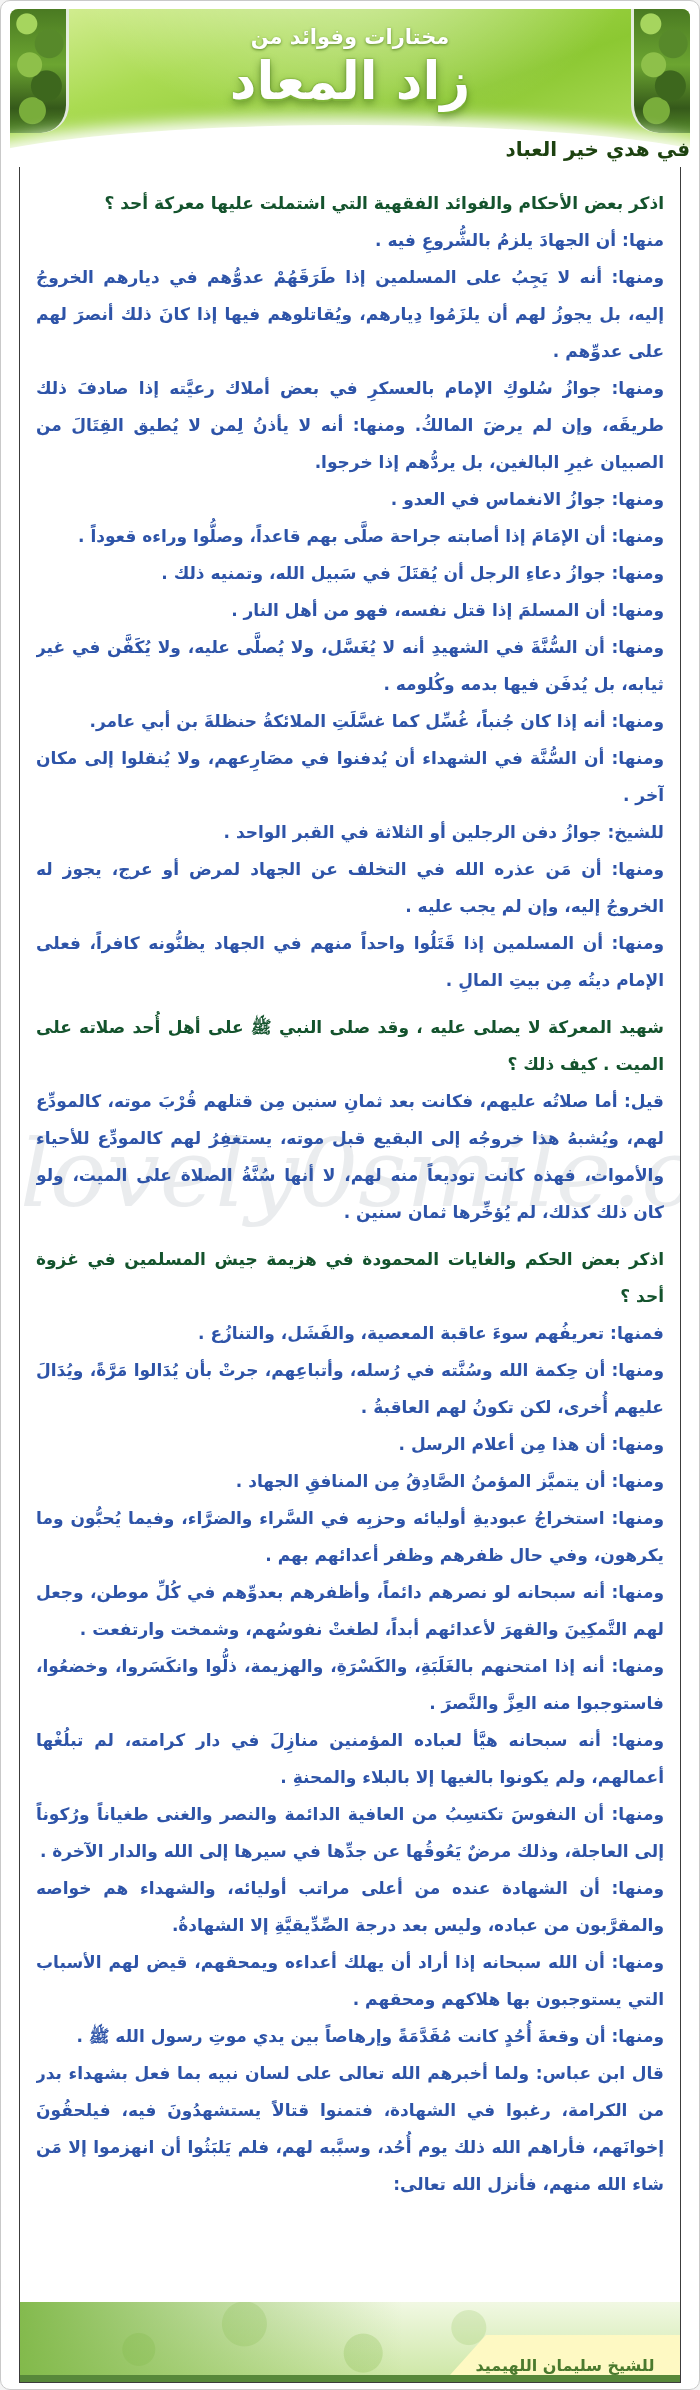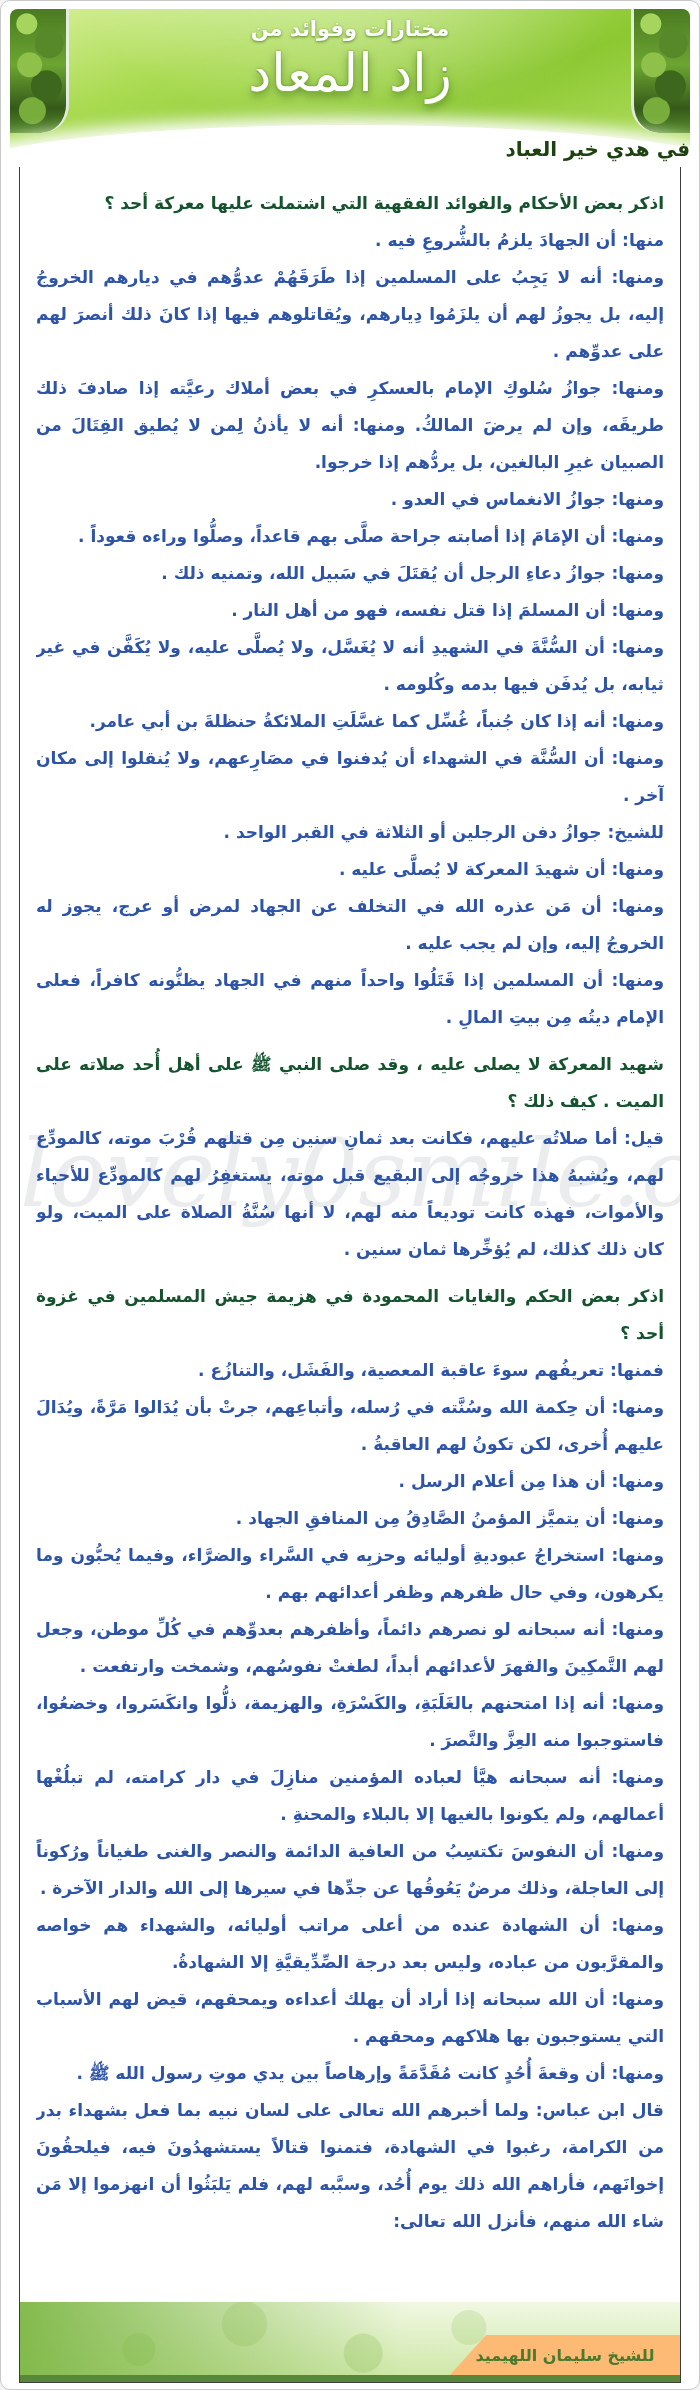--- a/index.html
+++ b/index.html
@@ -26,25 +26,25 @@
       radial-gradient(circle at 70% 28%, #57892a 0 14px, rgba(0,0,0,0) 15px),
       radial-gradient(circle at 35% 45%, #8ec04a 0 12px, rgba(0,0,0,0) 13px),
       radial-gradient(circle at 65% 62%, #3d671d 0 15px, rgba(0,0,0,0) 16px),
       radial-gradient(circle at 40% 82%, #79ad3b 0 13px, rgba(0,0,0,0) 14px),
       linear-gradient(to bottom,#4a7a22,#6ca531 45%,#35591a 80%,#578c2b);
   }
   .photo-strip.left{left:0;border-right:3px solid rgba(255,255,255,.85);border-radius:0 0 28px 0;}
   .photo-strip.right{right:0;border-left:3px solid rgba(255,255,255,.85);border-radius:0 0 0 28px;}
   .header-titles{position:absolute;inset:0;z-index:3;text-align:center;}
   .title-small{
-    margin-top:8px;color:#fff;font-size:21px;font-weight:bold;
+    margin-top:16px;color:#fff;font-size:21px;font-weight:bold;
     text-shadow:0 1px 3px rgba(70,115,20,.85);
   }
   .title-main{
-    margin-top:2px;color:#fff;font-size:52px;font-weight:normal;letter-spacing:2px;
+    margin-top:2px;color:#fff;font-size:52px;font-weight:bold;letter-spacing:2px;
     text-shadow:0 2px 0 #7fb43a,0 4px 8px rgba(40,80,10,.55),0 0 2px #5d8f23;
   }
   .header-curve{
     position:absolute;bottom:-62px;left:-10%;width:120%;height:104px;background:#fff;
     border-radius:50%;box-shadow:0 -8px 16px rgba(255,255,255,.95);z-index:2;
   }
   .subtitle{
     position:absolute;bottom:6px;width:100%;text-align:right;z-index:4;
     color:#1d4210;font-size:20px;font-weight:bold;
     text-shadow:0 1px 0 rgba(255,255,255,.8);
@@ -92,22 +92,22 @@
   .footer-group-name{
     direction:rtl;color:#fff;font-size:15px;font-weight:bold;
     text-shadow:0 1px 2px rgba(60,100,25,.9);
   }
   .footer-site{
     direction:ltr;color:#fff;font-size:19px;font-weight:bold;font-style:italic;
     text-shadow:0 1px 2px rgba(60,100,25,.9);
   }
   .footer-tab{
     position:absolute;right:0;bottom:7px;height:40px;width:230px;z-index:4;
-    background:#fdba74;clip-path:polygon(36px 0,100% 0,100% 100%,0 100%);
-    display:flex;align-items:center;justify-content:center;
+    background:#fef9c3;clip-path:polygon(36px 0,100% 0,100% 100%,0 100%);
+    display:flex;align-items:flex-end;justify-content:center;
   }
   .footer-tab span{direction:rtl;color:#4a7a2e;font-size:16px;font-weight:bold;}
   .footer-strip{position:absolute;left:0;right:0;bottom:0;height:7px;background:#57883a;}
 </style>
 </head>
 <body>
 
 <div class="page">
 
   <div class="header">
@@ -129,21 +129,20 @@
         <div class="para a"><span class="seg-blue">ومنها: أنه لا يَجِبُ على المسلمين إذا طَرَقَهُمْ عدوُّهم في ديارهم الخروجُ إليه، بل يجوزُ لهم أن يلزَمُوا دِيارهم، ويُقاتلوهم فيها إذا كانَ ذلك أنصرَ لهم على عدوِّهم .</span></div>
         <div class="para a"><span class="seg-blue">ومنها: جوازُ سُلوكِ الإمام بالعسكرِ في بعض أملاك رعيَّته إذا صادفَ ذلك طريقَه، وإن لم يرضَ المالكُ. ومنها: أنه لا يأذنُ لِمن لا يُطيق القِتَالَ من الصبيان غيرِ البالغين، بل يردُّهم إذا خرجوا.</span></div>
         <div class="para a"><span class="seg-blue">ومنها: جوازُ الانغماس في العدو .</span></div>
         <div class="para a"><span class="seg-blue">ومنها: أن الإمَامَ إذا أصابته جراحة صلَّى بهم قاعداً، وصلُّوا وراءه قعوداً .</span></div>
         <div class="para a"><span class="seg-blue">ومنها: جوازُ دعاءِ الرجل أن يُقتَلَ في سَبيل الله، وتمنيه ذلك .</span></div>
         <div class="para a"><span class="seg-blue">ومنها: أن المسلمَ إذا قتل نفسه، فهو من أهل النار .</span></div>
         <div class="para a"><span class="seg-blue">ومنها: أن السُّنَّةَ في الشهيدِ أنه لا يُغَسَّل، ولا يُصلَّى عليه، ولا يُكَفَّن في غير ثيابه، بل يُدفَن فيها بدمه وكُلومه .</span></div>
         <div class="para a"><span class="seg-blue">ومنها: أنه إذا كان جُنباً، غُسِّل كما غسَّلَتِ الملائكةُ حنظلةَ بن أبي عامر.</span></div>
         <div class="para a"><span class="seg-blue">ومنها: أن السُّنَّة في الشهداء أن يُدفنوا في مصَارِعهم، ولا يُنقلوا إلى مكان آخر .</span></div>
         <div class="para a"><span class="seg-blue">للشيخ: جوازُ دفن الرجلين أو الثلاثة في القبر الواحد .</span></div>
-        <div class="para a"><span class="seg-blue">ومنها: أن شهيدَ المعركة لا يُصلَّى عليه .</span></div>
         <div class="para a"><span class="seg-blue">ومنها: أن مَن عذره الله في التخلف عن الجهاد لمرض أو عرج، يجوز له الخروجُ إليه، وإن لم يجب عليه .</span></div>
         <div class="para a"><span class="seg-blue">ومنها: أن المسلمين إذا قَتَلُوا واحداً منهم في الجهاد يظنُّونه كافراً، فعلى الإمام ديتُه مِن بيتِ المالِ .</span></div>
         <div class="para q"><span class="seg-orange">شهيد المعركة لا يصلى عليه ، وقد صلى النبي ﷺ على أهل أُحد صلاته على الميت . كيف ذلك ؟</span></div>
         <div class="para a"><span class="seg-blue">قيل: أما صلاتُه عليهم، فكانت بعد ثمانِ سنين مِن قتلهم قُرْبَ موته، كالمودِّع لهم، ويُشبهُ هذا خروجُه إلى البقيع قبل موته، يستغفِرُ لهم كالمودِّع للأحياء والأموات، فهذه كانت توديعاً منه لهم، لا أنها سُنَّةُ الصلاة على الميت، ولو كان ذلك كذلك، لم يُؤخِّرها ثمان سنين .</span></div>
         <div class="para q"><span class="seg-orange">اذكر بعض الحكم والغايات المحمودة في هزيمة جيش المسلمين في غزوة أحد ؟</span></div>
         <div class="para a"><span class="seg-blue">فمنها: تعريفُهم سوءَ عاقبة المعصية، والفَشَل، والتنازُع .</span></div>
         <div class="para a"><span class="seg-blue">ومنها: أن حِكمة الله وسُنَّته في رُسله، وأتباعِهم، جرتْ بأن يُدَالوا مَرَّةً، ويُدَالَ عليهم أُخرى، لكن تكونُ لهم العاقبةُ .</span></div>
         <div class="para a"><span class="seg-blue">ومنها: أن هذا مِن أعلام الرسل .</span></div>
         <div class="para a"><span class="seg-blue">ومنها: أن يتميَّز المؤمنُ الصَّادِقُ مِن المنافقِ الجهاد .</span></div>
         <div class="para a"><span class="seg-blue">ومنها: استخراجُ عبوديةِ أوليائه وحزبِه في السَّراء والضرَّاء، وفيما يُحبُّون وما يكرهون، وفي حال ظفرهم وظفر أعدائهم بهم .</span></div>

